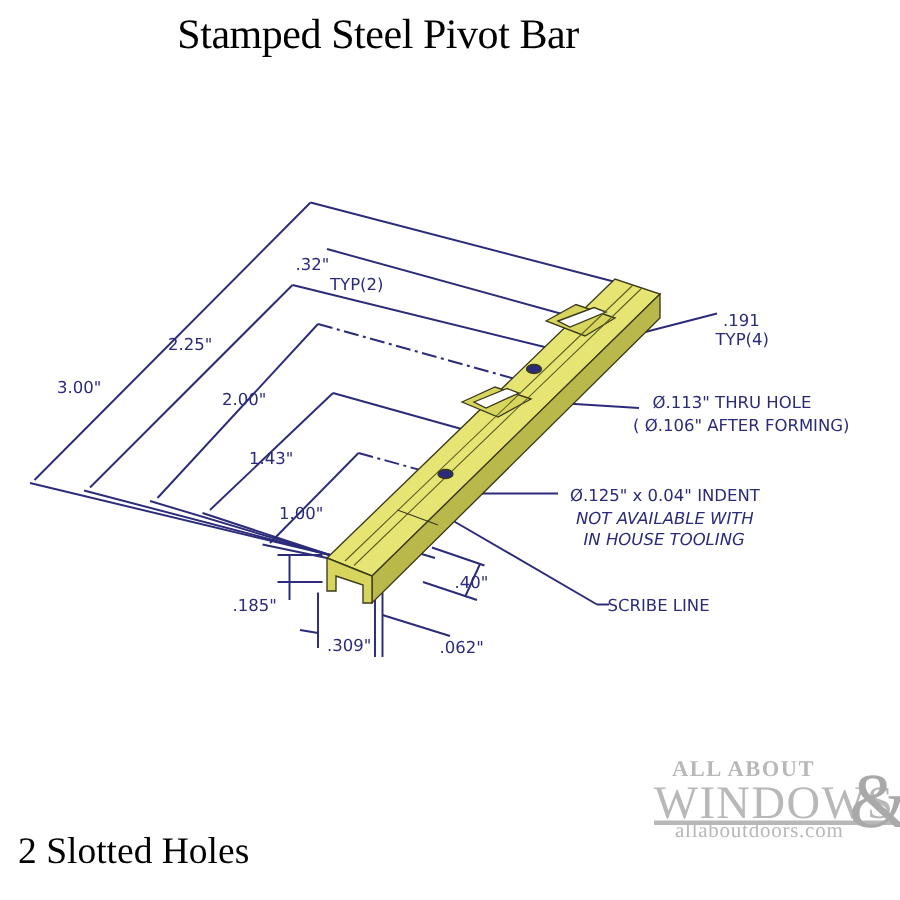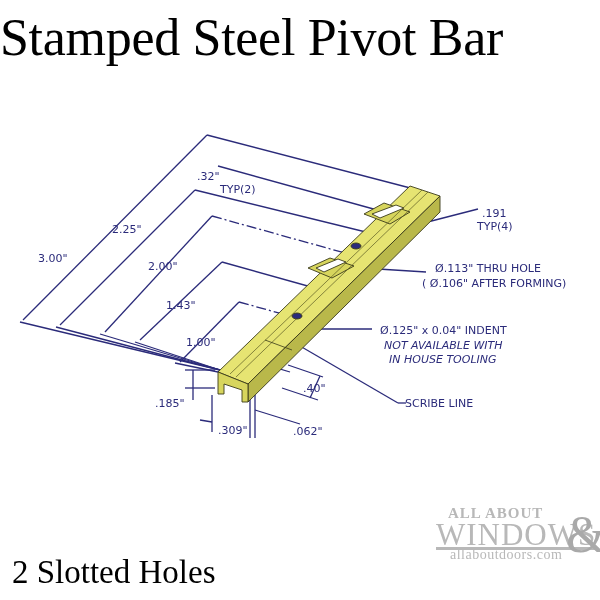--- a/index.html
+++ b/index.html
@@ -1,18 +1,18 @@
 <!DOCTYPE html>
 <html><head>
 <meta charset="utf-8">
 <style>
   html,body{margin:0;padding:0;background:#fff;}
   body{width:600px;height:600px;position:relative;overflow:hidden;}
-  .title{position:absolute;left:0;top:8px;width:504px;font-family:"Liberation Serif","DejaVu Serif",serif;font-size:52px;color:#000;letter-spacing:-0.3px;}
-  .caption{position:absolute;left:12px;top:554px;font-family:"Liberation Serif","DejaVu Serif",serif;font-size:33px;color:#000;}
+  .title{position:absolute;left:0;top:8px;width:504px;text-align:center;font-family:"Liberation Serif","DejaVu Serif",serif;font-size:28px;color:#000;letter-spacing:-0.3px;}
+  .caption{position:absolute;left:12px;top:554px;font-family:"Liberation Serif","DejaVu Serif",serif;font-size:25px;color:#000;}
   svg.drawing{position:absolute;left:0;top:0;}
   .dim{font-family:"DejaVu Sans","Liberation Sans",sans-serif;font-size:11px;fill:#2b2b7a;}
   .note{font-family:"DejaVu Sans","Liberation Sans",sans-serif;font-size:11px;fill:#2b2b7a;}
   .note-i{font-family:"DejaVu Sans","Liberation Sans",sans-serif;font-size:11px;fill:#2b2b7a;font-style:italic;}
   .wm{position:absolute;left:436px;top:505px;width:160px;font-family:"Liberation Serif","DejaVu Serif",serif;color:#b8b8b8;text-align:left;}
   .wm .l1{font-size:15px;letter-spacing:1px;display:block;padding-left:12px;font-weight:bold;}
   .wm .l2{font-size:27px;line-height:25px;display:block;letter-spacing:1px;}
   .wm .l3{font-size:31px;line-height:25px;display:block;letter-spacing:1px;text-decoration:underline;}
   .wm .l4{font-size:14px;display:block;padding-left:14px;letter-spacing:0.5px;}
   .wm .amp{position:absolute;left:130px;top:0px;font-size:52px;color:#a9a9a9;}

